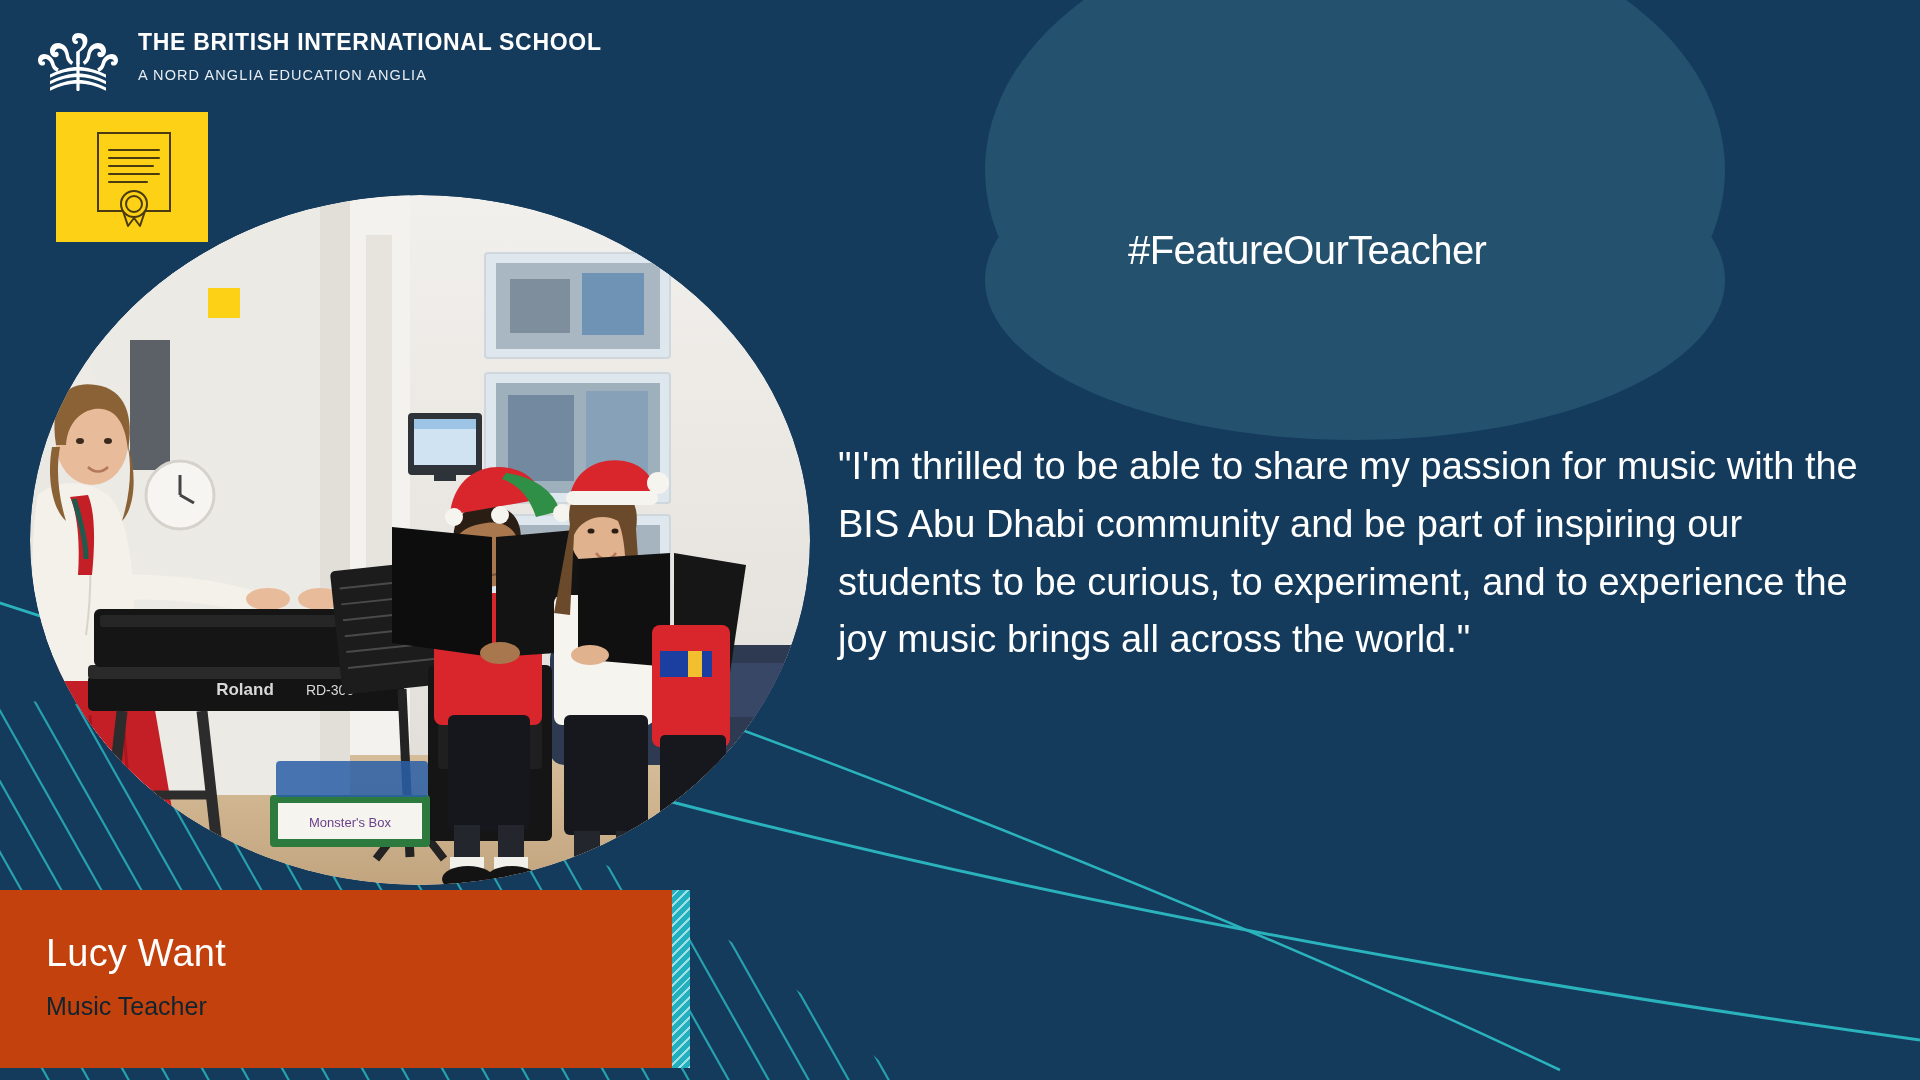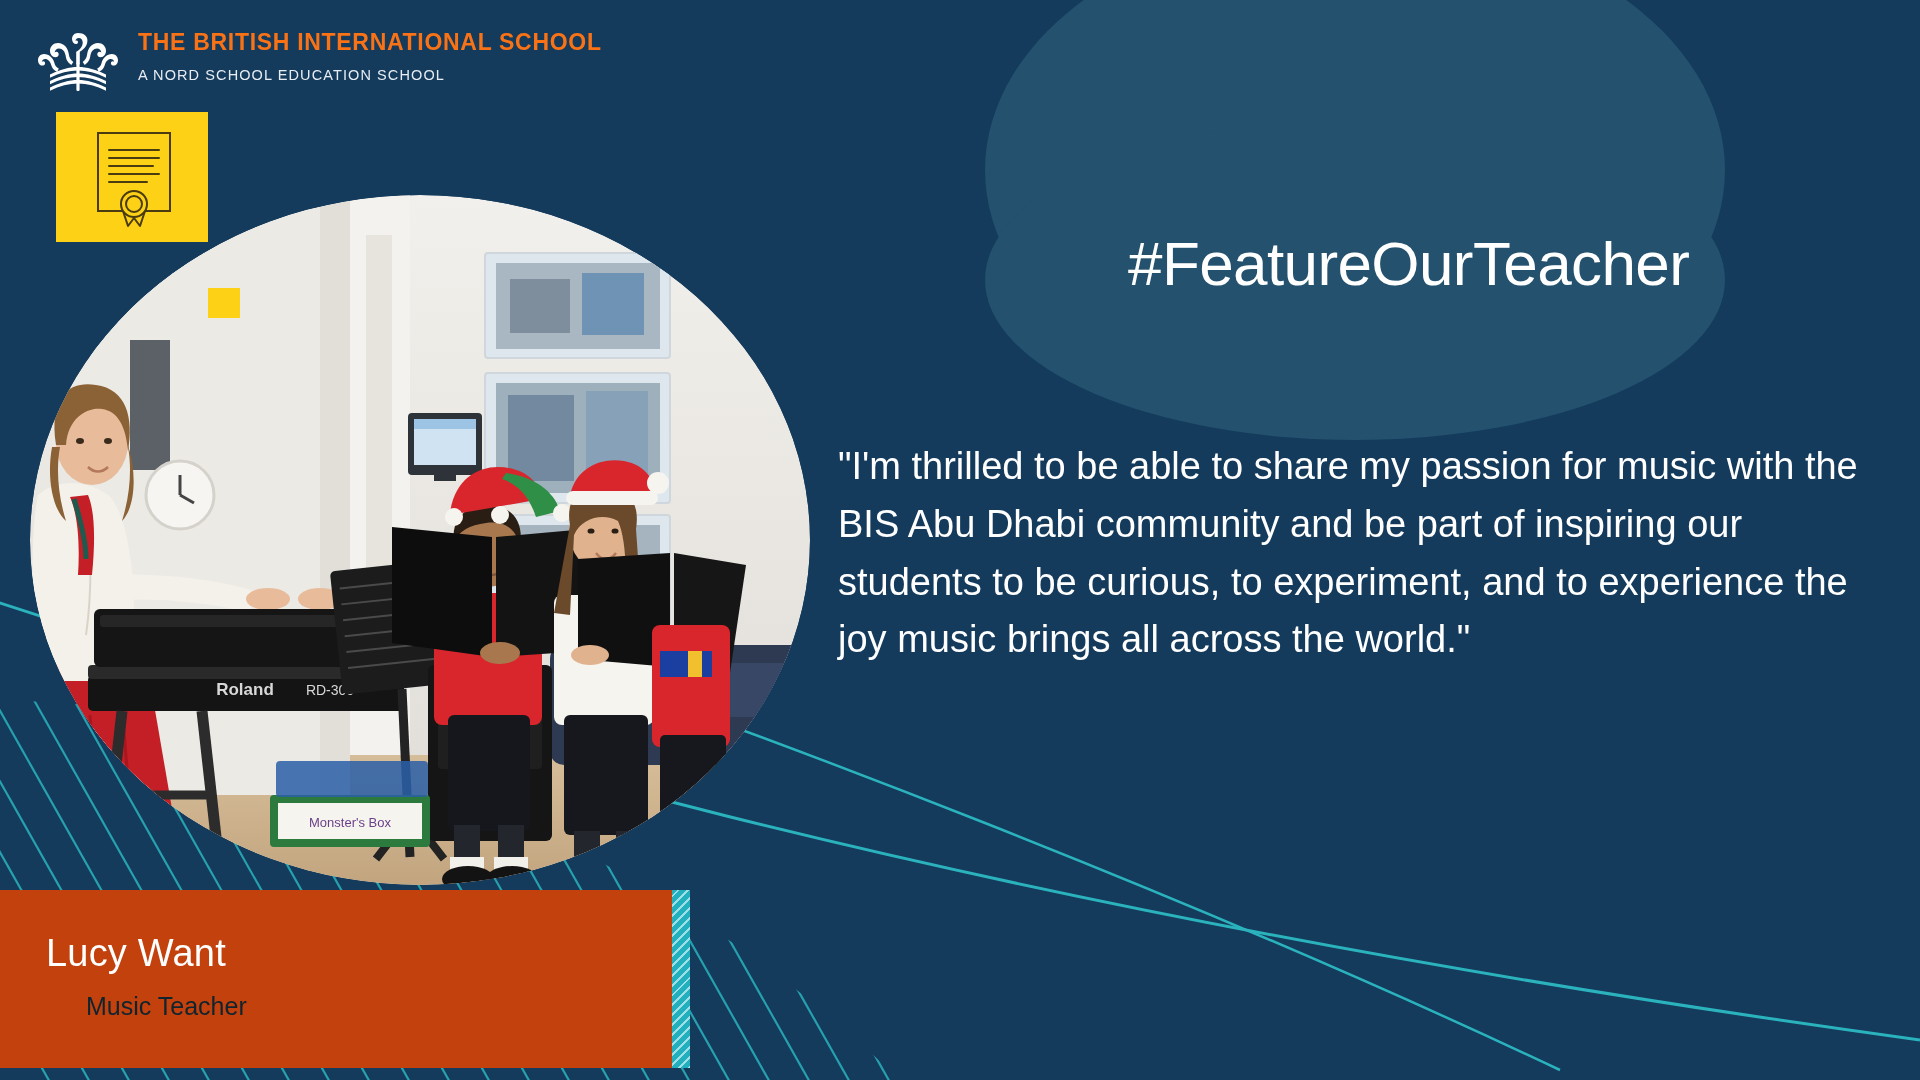--- a/index.html
+++ b/index.html
@@ -68,21 +68,21 @@
   }
   .brand-mark {
     width: 84px;
     height: 64px;
     flex: 0 0 auto;
     margin-top: 6px;
   }
   .brand-text { padding-top: 4px; }
   .brand-line1,
   .brand-line2 {
-    color: #f97316;
+    color: #ffffff;
     font-size: 23px;
     font-weight: bold;
     letter-spacing: 0.7px;
     line-height: 1.22;
     white-space: nowrap;
   }
   .brand-sub {
     color: #e7edf3;
     font-size: 14.5px;
     letter-spacing: 1.1px;
@@ -124,21 +124,21 @@
     text-align: right;
   }
   .photo svg { display: block; }
 
   
   .headline {
     position: absolute;
     left: 1128px;
     top: 228px;
     color: #ffffff;
-    font-size: 62px;
+    font-size: 40px;
     font-weight: 400;
     letter-spacing: -0.6px;
     white-space: nowrap;
     z-index: 5;
   }
 
   
   .quote {
     position: absolute;
     left: 838px;
@@ -182,21 +182,20 @@
     font-weight: 400;
     letter-spacing: 0.2px;
   }
   .person-role {
     position: absolute;
     left: 46px;
     top: 102px;
     color: #10242f;
     font-size: 25px;
     font-weight: 400;
-    margin-left: 40px;
   }
 </style>
 </head>
 <body>
 
 <div class="stage">
 
   <div class="bg-circle"></div>
   <div class="bg-circle-2"></div>
 
@@ -248,21 +247,21 @@
         <path d="M8 24c-3.4 0-6 2.8-6 6.3 0 3 1.8 5.3 4.3 5.3 1.6 0 2.8-1 2.8-2.4 0-1.1-.8-1.9-1.8-1.9-.6 0-1.1.2-1.4.5.2-1.7 1.5-2.9 3.3-2.9 2.8 0 5 2.5 6 6 .8 2.8 2.4 5.3 6 7l1.6-3.3c-2.6-1.3-3.6-3-4.3-5.4C17.2 28 13.2 24 8 24z"></path>
         <path d="M76 24c3.4 0 6 2.8 6 6.3 0 3-1.8 5.3-4.3 5.3-1.6 0-2.8-1-2.8-2.4 0-1.1.8-1.9 1.8-1.9.6 0 1.1.2 1.4.5-.2-1.7-1.5-2.9-3.3-2.9-2.8 0-5 2.5-6 6-.8 2.8-2.4 5.3-6 7l-1.6-3.3c2.6-1.3 3.6-3 4.3-5.4C66.8 28 70.8 24 76 24z"></path>
         <path d="M42 37c-9 0-18 2.5-28 7.5v3.2C23.6 43 33 40.6 42 40.6s18.4 2.4 28 7.1v-3.2C60 39.5 51 37 42 37z"></path>
         <path d="M42 43.5c-9 0-18 2.5-28 7.5v3.2c9.6-4.7 19-7.1 28-7.1s18.4 2.4 28 7.1V51c-10-5-19-7.5-28-7.5z"></path>
         <path d="M42 50c-9 0-18 2.5-28 7.5v3.2C23.6 56 33 53.6 42 53.6s18.4 2.4 28 7.1v-3.2C60 52.5 51 50 42 50z"></path>
         <rect x="40.4" y="33" width="3.2" height="28" rx="1.2"></rect>
       </g>
     </svg>
     <div class="brand-text">
       <div class="brand-line1">THE BRITISH INTERNATIONAL SCHOOL</div>
-      <div class="brand-sub">A NORD SCHOOL EDUCATION SCHOOL</div>
+      <div class="brand-sub">A NORD ANGLIA EDUCATION ANGLIA</div>
     </div>
   </div>
 
   <div class="badge">
     <svg width="84" height="100" viewBox="0 0 84 100">
       <rect x="6" y="3" width="72" height="78" fill="none" stroke="#4a3b10" stroke-width="2"></rect>
       <g stroke="#4a3b10" stroke-width="2" stroke-linecap="round">
         <line x1="17" y1="20" x2="67" y2="20"></line>
         <line x1="17" y1="28" x2="67" y2="28"></line>
         <line x1="17" y1="36" x2="61" y2="36"></line>

